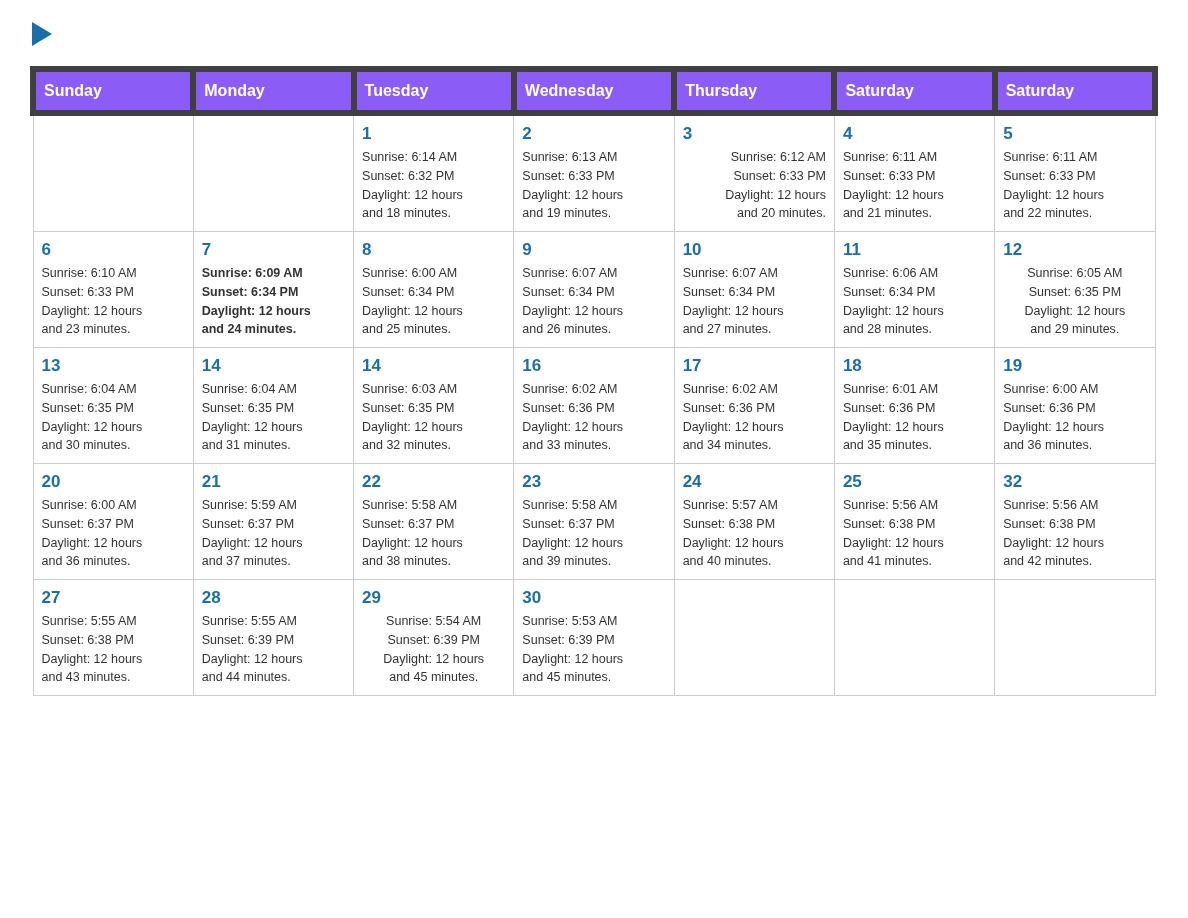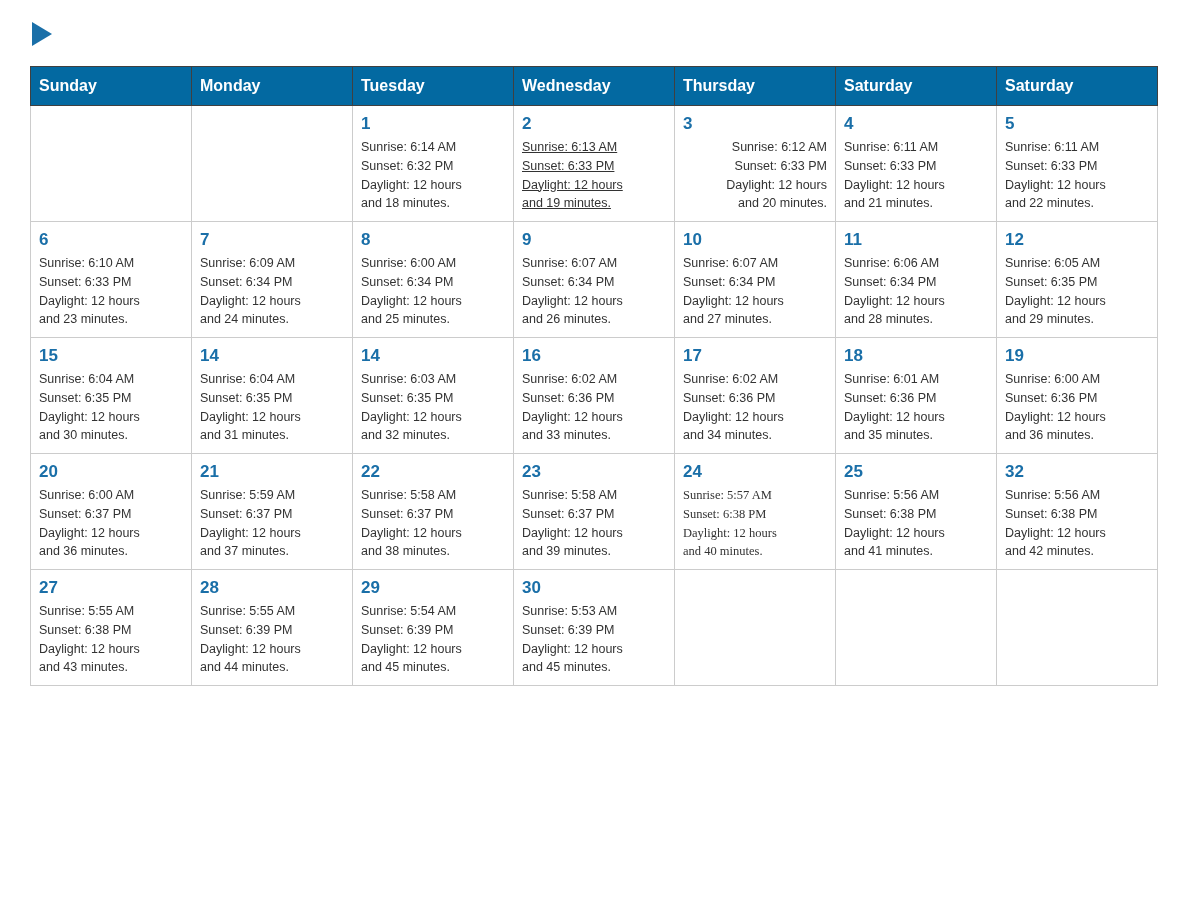--- a/index.html
+++ b/index.html
@@ -34,27 +34,27 @@
       font-size: 22px;
       color: #444;
       margin-top: 4px;
     }
     .calendar-table {
       width: 100%;
       border-collapse: collapse;
       table-layout: fixed;
     }
     .calendar-table thead tr th {
-      background-color: #0369a1;
+      background-color: #8b5cf6;
       color: #fff;
       font-size: 16px;
       font-weight: bold;
       padding: 10px 8px;
       text-align: left;
-      border: 1px solid #404040;
+      border: 6px solid #404040;
     }
     .calendar-table tbody tr td {
       border: 1px solid #ccc;
       vertical-align: top;
       padding: 8px;
       min-height: 110px;
       height: 110px;
     }
     .day-number {
       font-size: 17px;
@@ -130,21 +130,21 @@
         <td class="empty-cell"></td>
         <td>
           <div class="day-number">1</div>
           <div class="day-info" style="white-space: pre-line;">Sunrise: 6:14 AM
 Sunset: 6:32 PM
 Daylight: 12 hours
 and 18 minutes.</div>
         </td>
         <td>
           <div class="day-number">2</div>
-          <div class="day-info" style="white-space: pre-line; text-decoration: underline;">Sunrise: 6:13 AM
+          <div class="day-info" style="white-space: pre-line;">Sunrise: 6:13 AM
 Sunset: 6:33 PM
 Daylight: 12 hours
 and 19 minutes.</div>
         </td>
         <td>
           <div class="day-number">3</div>
           <div class="day-info" style="white-space: pre-line; text-align: right;">Sunrise: 6:12 AM
 Sunset: 6:33 PM
 Daylight: 12 hours
 and 20 minutes.</div>
@@ -167,21 +167,21 @@
       <tr>
         <td>
           <div class="day-number">6</div>
           <div class="day-info" style="white-space: pre-line;">Sunrise: 6:10 AM
 Sunset: 6:33 PM
 Daylight: 12 hours
 and 23 minutes.</div>
         </td>
         <td>
           <div class="day-number">7</div>
-          <div class="day-info" style="white-space: pre-line;">Sunrise: 6:09 AM
+          <div class="day-info" style="white-space: pre-line; font-weight: bold;">Sunrise: 6:09 AM
 Sunset: 6:34 PM
 Daylight: 12 hours
 and 24 minutes.</div>
         </td>
         <td>
           <div class="day-number">8</div>
           <div class="day-info" style="white-space: pre-line;">Sunrise: 6:00 AM
 Sunset: 6:34 PM
 Daylight: 12 hours
 and 25 minutes.</div>
@@ -202,29 +202,29 @@
         </td>
         <td>
           <div class="day-number">11</div>
           <div class="day-info" style="white-space: pre-line;">Sunrise: 6:06 AM
 Sunset: 6:34 PM
 Daylight: 12 hours
 and 28 minutes.</div>
         </td>
         <td>
           <div class="day-number">12</div>
-          <div class="day-info" style="white-space: pre-line;">Sunrise: 6:05 AM
+          <div class="day-info" style="white-space: pre-line; text-align: center;">Sunrise: 6:05 AM
 Sunset: 6:35 PM
 Daylight: 12 hours
 and 29 minutes.</div>
         </td>
       </tr>
       <tr>
         <td>
-          <div class="day-number">15</div>
+          <div class="day-number">13</div>
           <div class="day-info" style="white-space: pre-line;">Sunrise: 6:04 AM
 Sunset: 6:35 PM
 Daylight: 12 hours
 and 30 minutes.</div>
         </td>
         <td>
           <div class="day-number">14</div>
           <div class="day-info" style="white-space: pre-line;">Sunrise: 6:04 AM
 Sunset: 6:35 PM
 Daylight: 12 hours
@@ -290,21 +290,21 @@
         </td>
         <td>
           <div class="day-number">23</div>
           <div class="day-info" style="white-space: pre-line;">Sunrise: 5:58 AM
 Sunset: 6:37 PM
 Daylight: 12 hours
 and 39 minutes.</div>
         </td>
         <td>
           <div class="day-number">24</div>
-          <div class="day-info" style="white-space: pre-line; font-family: Liberation Serif, serif;">Sunrise: 5:57 AM
+          <div class="day-info" style="white-space: pre-line;">Sunrise: 5:57 AM
 Sunset: 6:38 PM
 Daylight: 12 hours
 and 40 minutes.</div>
         </td>
         <td>
           <div class="day-number">25</div>
           <div class="day-info" style="white-space: pre-line;">Sunrise: 5:56 AM
 Sunset: 6:38 PM
 Daylight: 12 hours
 and 41 minutes.</div>
@@ -327,21 +327,21 @@
         </td>
         <td>
           <div class="day-number">28</div>
           <div class="day-info" style="white-space: pre-line;">Sunrise: 5:55 AM
 Sunset: 6:39 PM
 Daylight: 12 hours
 and 44 minutes.</div>
         </td>
         <td>
           <div class="day-number">29</div>
-          <div class="day-info" style="white-space: pre-line;">Sunrise: 5:54 AM
+          <div class="day-info" style="white-space: pre-line; text-align: center;">Sunrise: 5:54 AM
 Sunset: 6:39 PM
 Daylight: 12 hours
 and 45 minutes.</div>
         </td>
         <td>
           <div class="day-number">30</div>
           <div class="day-info" style="white-space: pre-line;">Sunrise: 5:53 AM
 Sunset: 6:39 PM
 Daylight: 12 hours
 and 45 minutes.</div>

